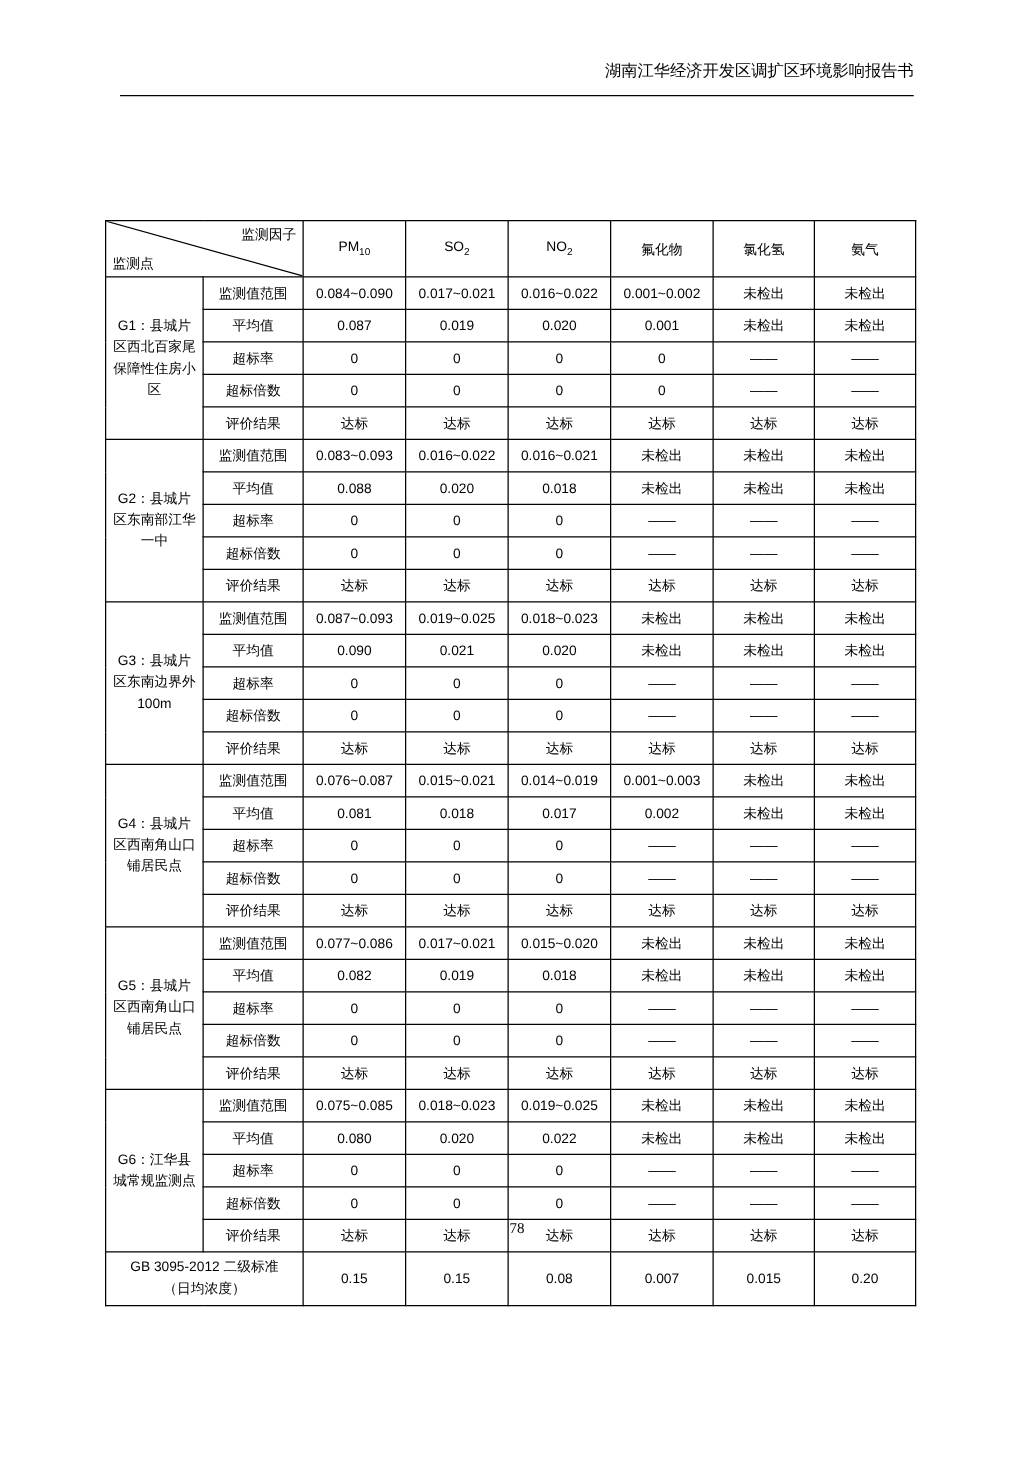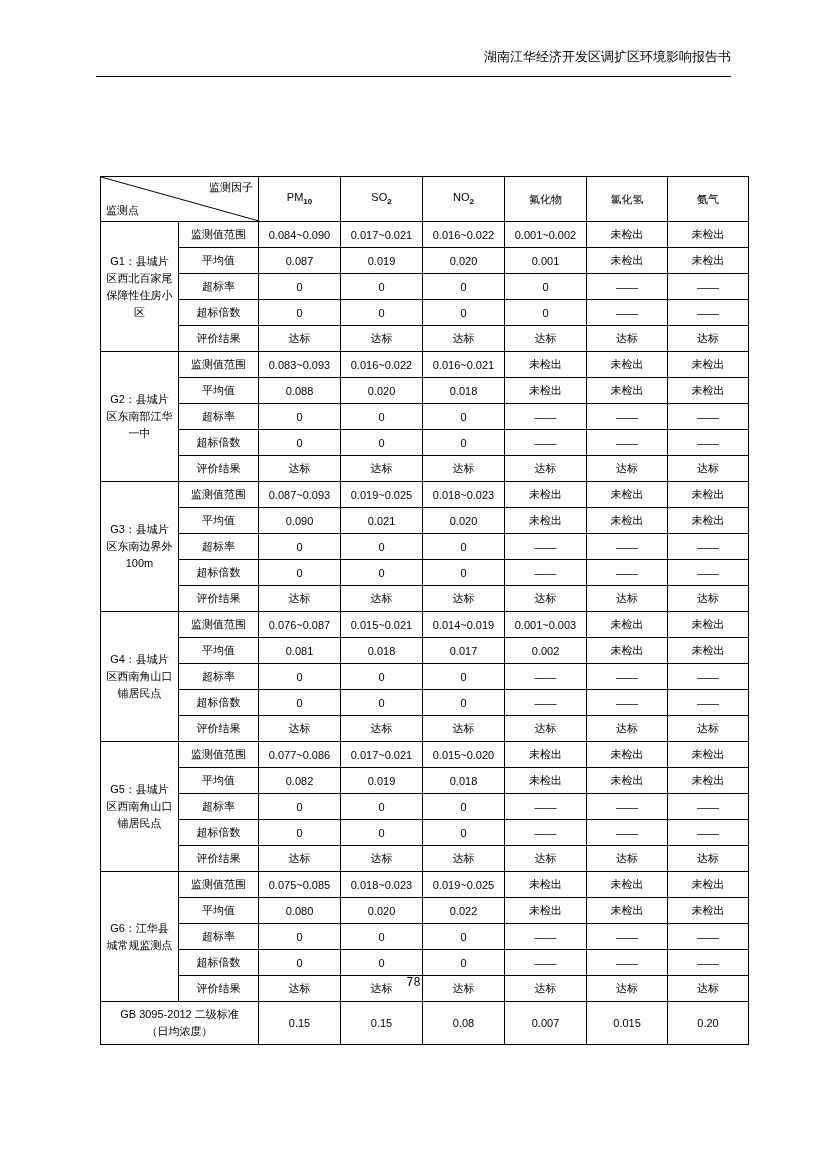--- a/index.html
+++ b/index.html
@@ -59,21 +59,21 @@
     justify-content: space-between;
     font-size: 13px;
     font-family: "Liberation Sans", sans-serif;
   }
   .unit sup {
     font-size: 9px;
   }
   table.main {
     position: absolute;
     top: 176px;
-    left: 100px;
+    left: 84px;
     width: 648px;
     border-collapse: collapse;
     font-size: 11px;
     font-family: "Liberation Sans", sans-serif;
     table-layout: fixed;
     padding-left: 20px;
   }
   table.main td, table.main th {
     border: 1px solid #000;
     text-align: center;
@@ -108,21 +108,20 @@
     line-height: 17px;
     padding: 2px 4px !important;
     margin-left: 22px;
   }
   .rowlabel {
     font-size: 11px;
   }
   .sub {
     font-size: 8px;
     vertical-align: sub;
-    font-weight: bold;
   }
   .std-label {
     font-size: 11px;
     line-height: 17px;
     padding: 2px 4px !important;
   }
   .para {
     position: absolute;
     left: 96px;
     width: 648px;
@@ -134,21 +133,21 @@
     display: inline-block;
     width: 2em;
   }
   .pagenum {
     position: absolute;
     bottom: 42px;
     left: 0;
     width: 827px;
     text-align: center;
     font-size: 12px;
-    font-family: Liberation Mono, monospace;
+    font-family: Liberation Serif, serif;
   }
 </style>
 </head>
 <body>
 
 <div class="page">
 
   <div class="header">湖南江华经济开发区调扩区环境影响报告书</div>
   <div class="header-rule"></div>
 

